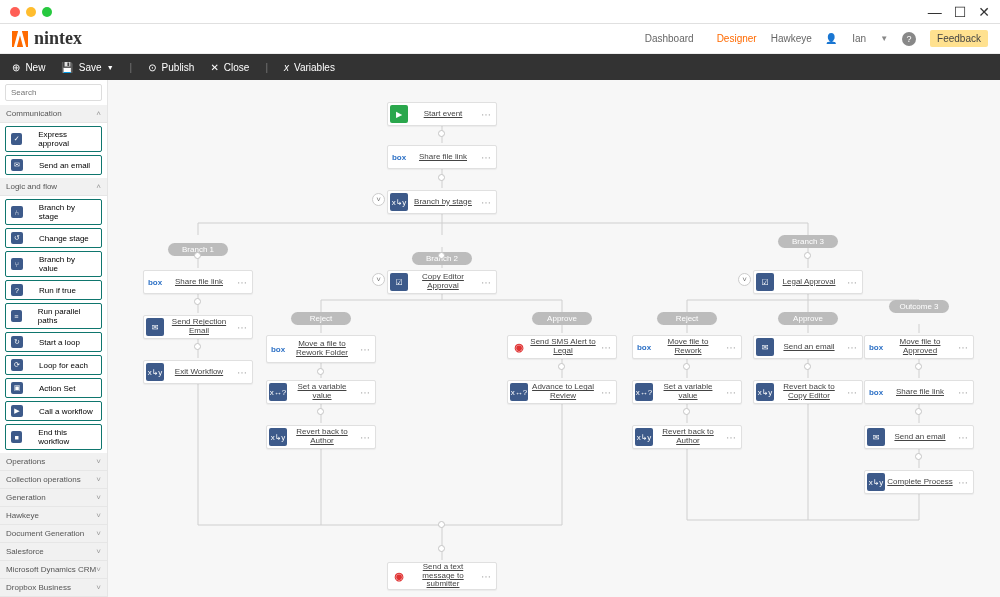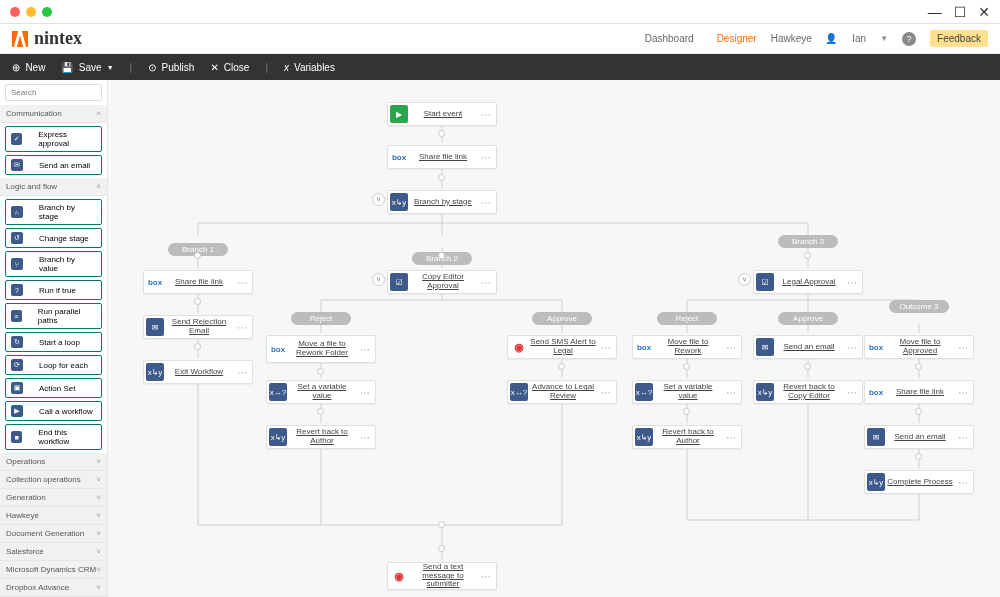--- a/index.html
+++ b/index.html
@@ -177,21 +177,21 @@
       </div>
     <div class="group-h">
         <span>Salesforce</span>
         <span class="caret">˅</span>
       </div>
     <div class="group-h">
         <span>Microsoft Dynamics CRM</span>
         <span class="caret">˅</span>
       </div>
     <div class="group-h">
-        <span>Dropbox Advance</span>
+        <span>Dropbox Business</span>
         <span class="caret">˅</span>
       </div>
     <div class="group-h"></div>
 
   </div>
 
   <div class="canvas">
     <svg class="lines">
       <g stroke="#cfcfcf" stroke-width="1" fill="none">
         <line x1="334" y1="45" x2="334" y2="63"></line>

